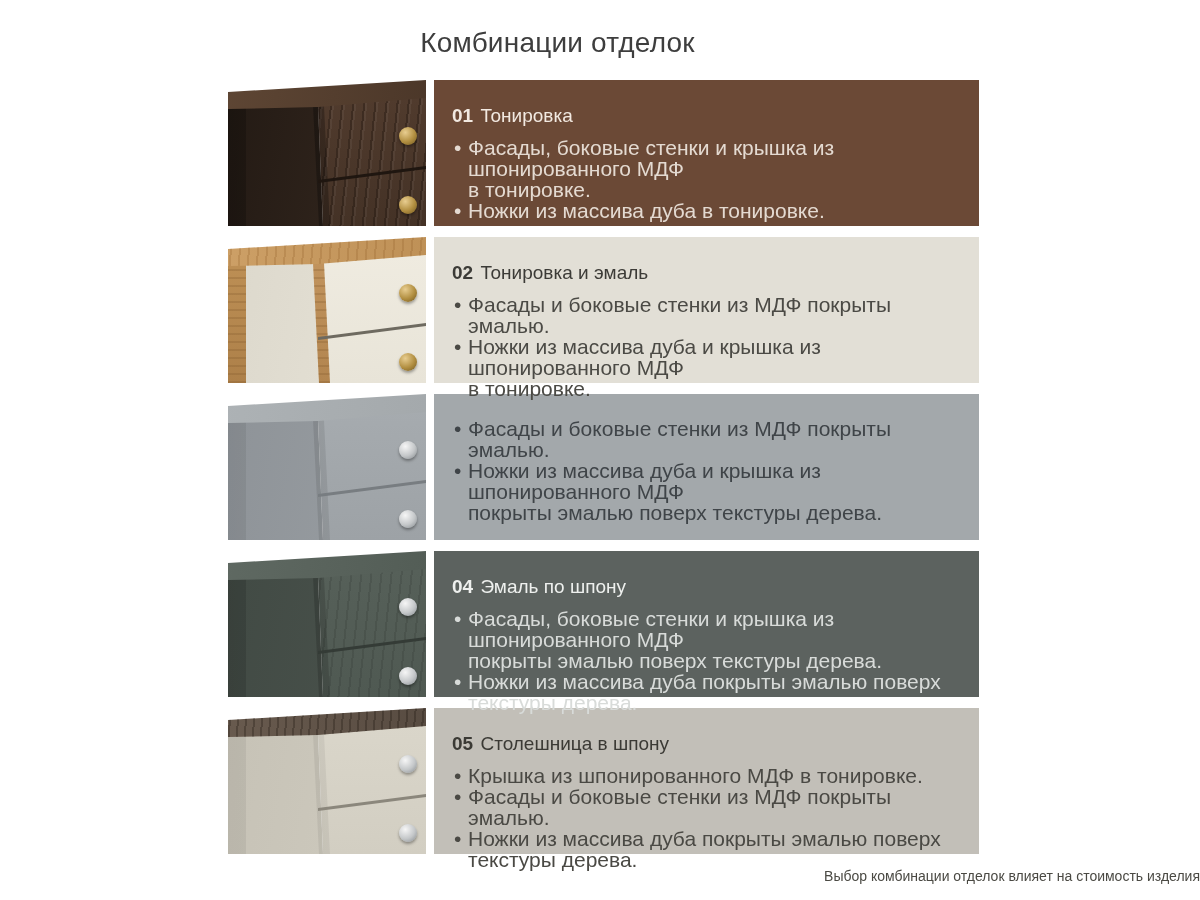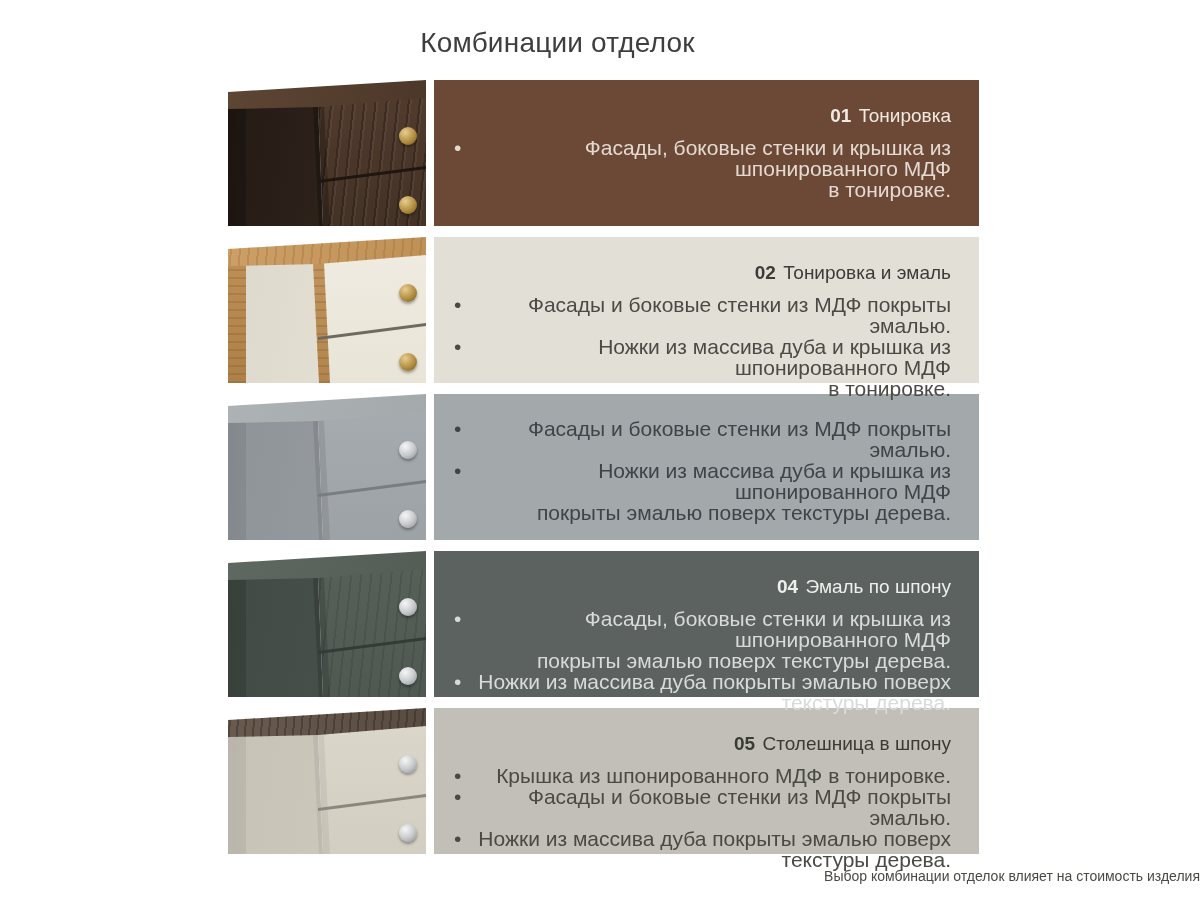--- a/index.html
+++ b/index.html
@@ -8,21 +8,21 @@
     font-family:"Liberation Sans", sans-serif;
     position:relative;overflow:hidden;
   }
   .title{
     position:absolute;top:27px;left:0;width:1115px;
     margin:0;text-align:center;
     font-size:28px;font-weight:500;color:#3e3e3e;letter-spacing:.2px;
   }
   .content{
     position:absolute;top:80px;left:222px;width:757px;
-    display:flex;flex-direction:column;gap:11px;text-align:right;
+    display:flex;flex-direction:column;gap:11px;
   }
   .row{display:flex;gap:8px;height:146px;}
   
   .tile{
     width:204px;height:146px;flex:none;position:relative;
     background:#ffffff;overflow:hidden;
   }
   .face{position:absolute;inset:0;}
   .face.side   {background:var(--side-bg);  clip-path:polygon(6px 28px,96px 26px,101px 146px,6px 146px);}
   .face.leg    {background:var(--leg-bg);   clip-path:polygon(6px 28px,24px 27px,24px 146px,6px 146px);}
@@ -75,20 +75,21 @@
       <div class="face top"></div>
       <div class="face divider"></div>
       <div class="knob k1"></div>
       <div class="knob k2"></div>
     </div>
     <div class="panel">
       <h2 class="heading"><span class="num">01</span> <span>Тонировка</span></h2>
       <ul class="bullets">
         <li>Фасады, боковые стенки и крышка из шпонированного МДФ
 в тонировке.</li>
+        <li>Ножки из массива дуба в&nbsp;тонировке.</li>
       </ul>
     </div>
   </section>
 
   <section class="row" style="--panel:#e2dfd6;--head:#3c3b37;--body:#4b4a45;--top-bg:repeating-linear-gradient(95deg,rgba(150,100,45,.28) 0px 2px,rgba(0,0,0,0) 2px 9px),linear-gradient(100deg,#cda067,#bd8f55);--side-bg:linear-gradient(100deg,#dcd8cc,#e7e3d7);--front-bg:linear-gradient(#f0ece1,#e8e4d8);--leg-bg:repeating-linear-gradient(0deg,rgba(125,85,40,.25) 0px 2px,rgba(0,0,0,0) 2px 8px),linear-gradient(#c09257,#ad8049);--post-bg:repeating-linear-gradient(0deg,rgba(125,85,40,.25) 0px 2px,rgba(0,0,0,0) 2px 8px),linear-gradient(#c49660,#b2854f);--divider:#6e6a60;--knob:radial-gradient(circle at 35% 30%,#e8cd90,#b18e40 55%,#6f561f)">
     <div class="tile">
       <div class="face side"></div>
       <div class="face leg"></div>
       <div class="face front"></div>
       <div class="face post"></div>

